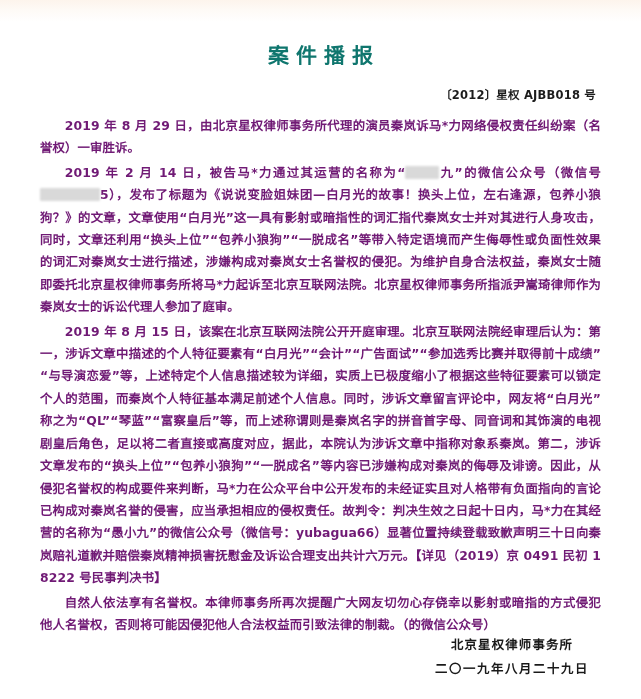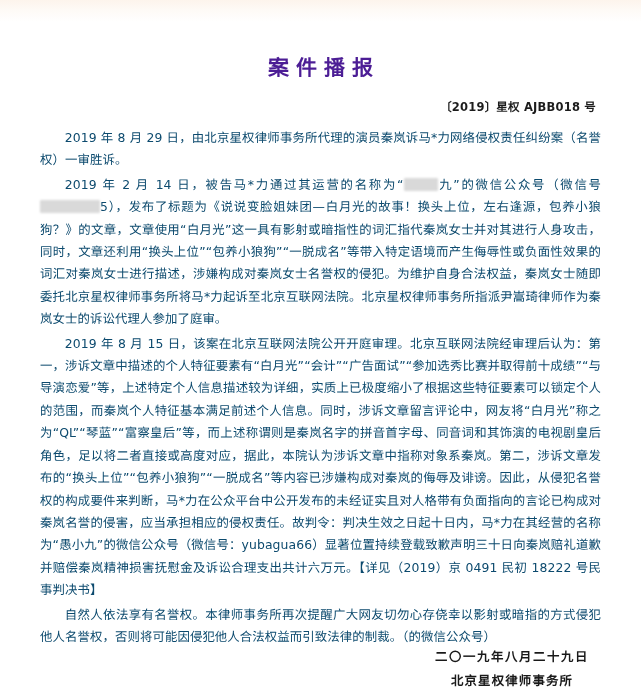--- a/index.html
+++ b/index.html
@@ -33,45 +33,45 @@
     width: 641px;
     height: 699px;
     padding: 0 40px 0 40px;
   }
   .doc-title {
     text-align: center;
     font-family: "DejaVu Sans", "Liberation Sans", sans-serif;
     font-weight: bold;
     font-size: 21px;
     letter-spacing: 7px;
-    color: #4c1d95;
+    color: #0f766e;
     padding-top: 35px;
-    margin: 16px;
+    margin: 4px;
     text-indent: 7px;
   }
   .doc-number {
     text-align: right;
     font-size: 11.5px;
     color: #1c1c1c;
     margin: 17px 5px 0 0;
     letter-spacing: 0.2px;
     font-weight: bold;
   }
   .body-block {
     margin-top: 13px;
   }
   p.para {
     margin: 0 0 2px 0;
     font-size: 12.4px;
     line-height: 22.4px;
     text-align: justify;
     text-justify: inter-ideograph;
     text-indent: 2em;
-    color: #0c4a6e;
-    font-weight: normal;
+    color: #701a75;
+    font-weight: bold;
     letter-spacing: 0.1px;
     word-break: break-all;
   }
   .redact {
     display: inline-block;
     vertical-align: -2px;
     background: #d8d8d8;
     border-radius: 1px;
     filter: blur(1.1px);
     opacity: 0.95;
@@ -101,32 +101,32 @@
 </style>
 </head>
 <body>
 
 <div class="paper-tint"></div>
 
 <div class="page">
 
   <h1 class="doc-title">案件播报</h1>
 
-  <div class="doc-number">〔2019〕星权 AJBB018 号</div>
+  <div class="doc-number">〔2012〕星权 AJBB018 号</div>
 
   <div class="body-block">
 
     <p class="para"><span>2019 年 8 月 29 日，由北京星权律师事务所代理的演员秦岚诉马*力网络侵权责任纠纷案（名誉权）一审胜诉。</span></p>
 
     <p class="para"><span>2019 年 2 月 14 日，被告马*力通过其运营的名称为“</span><span class="redact r-name"></span><span>九”的微信公众号（微信号</span><span class="redact r-id"></span><span>5），发布了标题为《说说变脸姐妹团—白月光的故事！换头上位，左右逢源，包养小狼狗？》的文章，文章使用“白月光”这一具有影射或暗指性的词汇指代秦岚女士并对其进行人身攻击，同时，文章还利用“换头上位”“包养小狼狗”“一脱成名”等带入特定语境而产生侮辱性或负面性效果的词汇对秦岚女士进行描述，涉嫌构成对秦岚女士名誉权的侵犯。为维护自身合法权益，秦岚女士随即委托北京星权律师事务所将马*力起诉至北京互联网法院。北京星权律师事务所指派尹嵩琦律师作为秦岚女士的诉讼代理人参加了庭审。</span></p>
 
     <p class="para"><span>2019 年 8 月 15 日，该案在北京互联网法院公开开庭审理。北京互联网法院经审理后认为：第一，涉诉文章中描述的个人特征要素有“白月光”“会计”“广告面试”“参加选秀比赛并取得前十成绩”“与导演恋爱”等，上述特定个人信息描述较为详细，实质上已极度缩小了根据这些特征要素可以锁定个人的范围，而秦岚个人特征基本满足前述个人信息。同时，涉诉文章留言评论中，网友将“白月光”称之为“QL”“琴蓝”“富察皇后”等，而上述称谓则是秦岚名字的拼音首字母、同音词和其饰演的电视剧皇后角色，足以将二者直接或高度对应，据此，本院认为涉诉文章中指称对象系秦岚。第二，涉诉文章发布的“换头上位”“包养小狼狗”“一脱成名”等内容已涉嫌构成对秦岚的侮辱及诽谤。因此，从侵犯名誉权的构成要件来判断，马*力在公众平台中公开发布的未经证实且对人格带有负面指向的言论已构成对秦岚名誉的侵害，应当承担相应的侵权责任。故判令：判决生效之日起十日内，马*力在其经营的名称为“愚小九”的微信公众号（微信号：yubagua66）显著位置持续登载致歉声明三十日向秦岚赔礼道歉并赔偿秦岚精神损害抚慰金及诉讼合理支出共计六万元。【详见（2019）京 0491 民初 18222 号民事判决书】</span></p>
 
     <p class="para"><span>自然人依法享有名誉权。本律师事务所再次提醒广大网友切勿心存侥幸以影射或暗指的方式侵犯他人名誉权，否则将可能因侵犯他人合法权益而引致法律的制裁。（的微信公众号）</span></p>
 
   </div>
 
   <div class="signature">
+    <span class="sig-line sig-firm">北京星权律师事务所</span>
     <span class="sig-line sig-date">二〇一九年八月二十九日</span>
-    <span class="sig-line sig-firm">北京星权律师事务所</span>
   </div>
 
 </div>
 
 </body></html>

